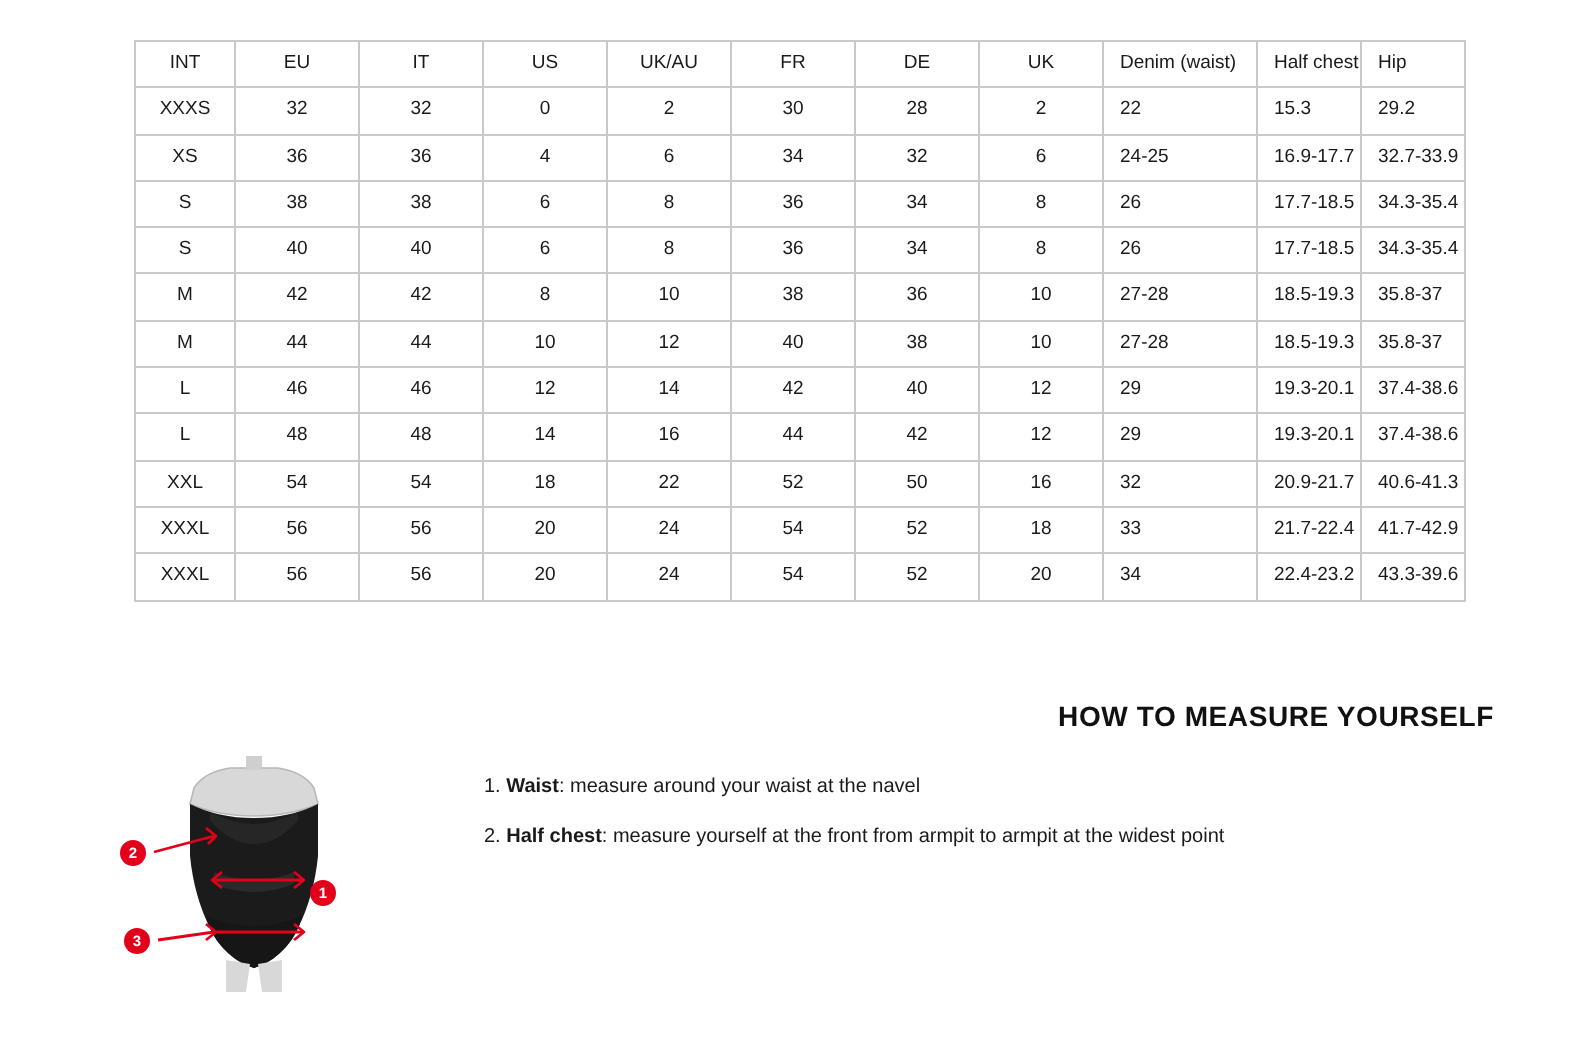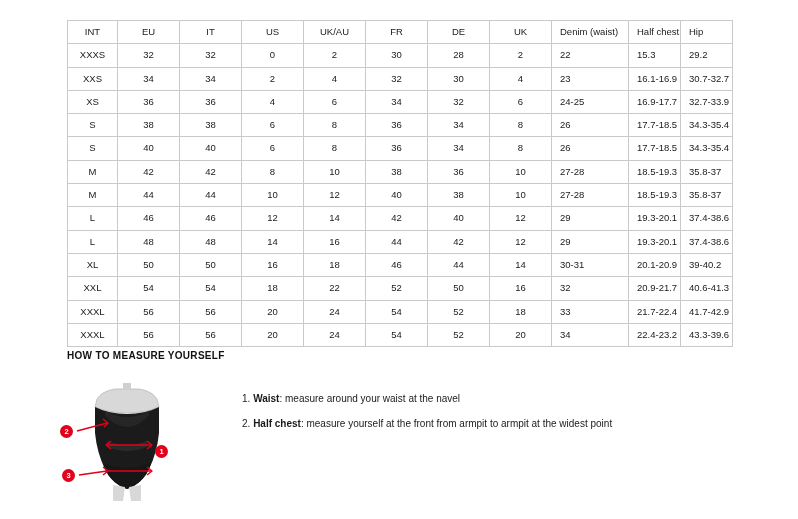--- a/index.html
+++ b/index.html
@@ -70,25 +70,26 @@
   }
 
   
   .measure-section {
     position: absolute;
     left: 67px;
     top: 350px;
     width: 680px;
   }
   .measure-title {
-    font-size: 10px;
+    font-size: 14px;
     font-weight: bold;
     letter-spacing: 0.3px;
     color: #111111;
-    margin: 0 0 20px 0;
+    margin: 0 0 10px 0;
+    text-align: right;
   }
   .measure-body {
     position: relative;
     display: flex;
     align-items: flex-start;
   }
   .figure-wrap {
     position: relative;
     width: 120px;
     height: 120px;
@@ -176,33 +177,20 @@
           <td>0</td>
           <td>2</td>
           <td>30</td>
           <td>28</td>
           <td>2</td>
           <td class="left">22</td>
           <td class="left">15.3</td>
           <td class="left">29.2</td>
         </tr>
         <tr>
-          <td>XXS</td>
-          <td>34</td>
-          <td>34</td>
-          <td>2</td>
-          <td>4</td>
-          <td>32</td>
-          <td>30</td>
-          <td>4</td>
-          <td class="left">23</td>
-          <td class="left">16.1-16.9</td>
-          <td class="left">30.7-32.7</td>
-        </tr>
-        <tr>
           <td>XS</td>
           <td>36</td>
           <td>36</td>
           <td>4</td>
           <td>6</td>
           <td>34</td>
           <td>32</td>
           <td>6</td>
           <td class="left">24-25</td>
           <td class="left">16.9-17.7</td>
@@ -280,33 +268,20 @@
           <td>14</td>
           <td>16</td>
           <td>44</td>
           <td>42</td>
           <td>12</td>
           <td class="left">29</td>
           <td class="left">19.3-20.1</td>
           <td class="left">37.4-38.6</td>
         </tr>
         <tr>
-          <td>XL</td>
-          <td>50</td>
-          <td>50</td>
-          <td>16</td>
-          <td>18</td>
-          <td>46</td>
-          <td>44</td>
-          <td>14</td>
-          <td class="left">30-31</td>
-          <td class="left">20.1-20.9</td>
-          <td class="left">39-40.2</td>
-        </tr>
-        <tr>
           <td>XXL</td>
           <td>54</td>
           <td>54</td>
           <td>18</td>
           <td>22</td>
           <td>52</td>
           <td>50</td>
           <td>16</td>
           <td class="left">32</td>
           <td class="left">20.9-21.7</td>

